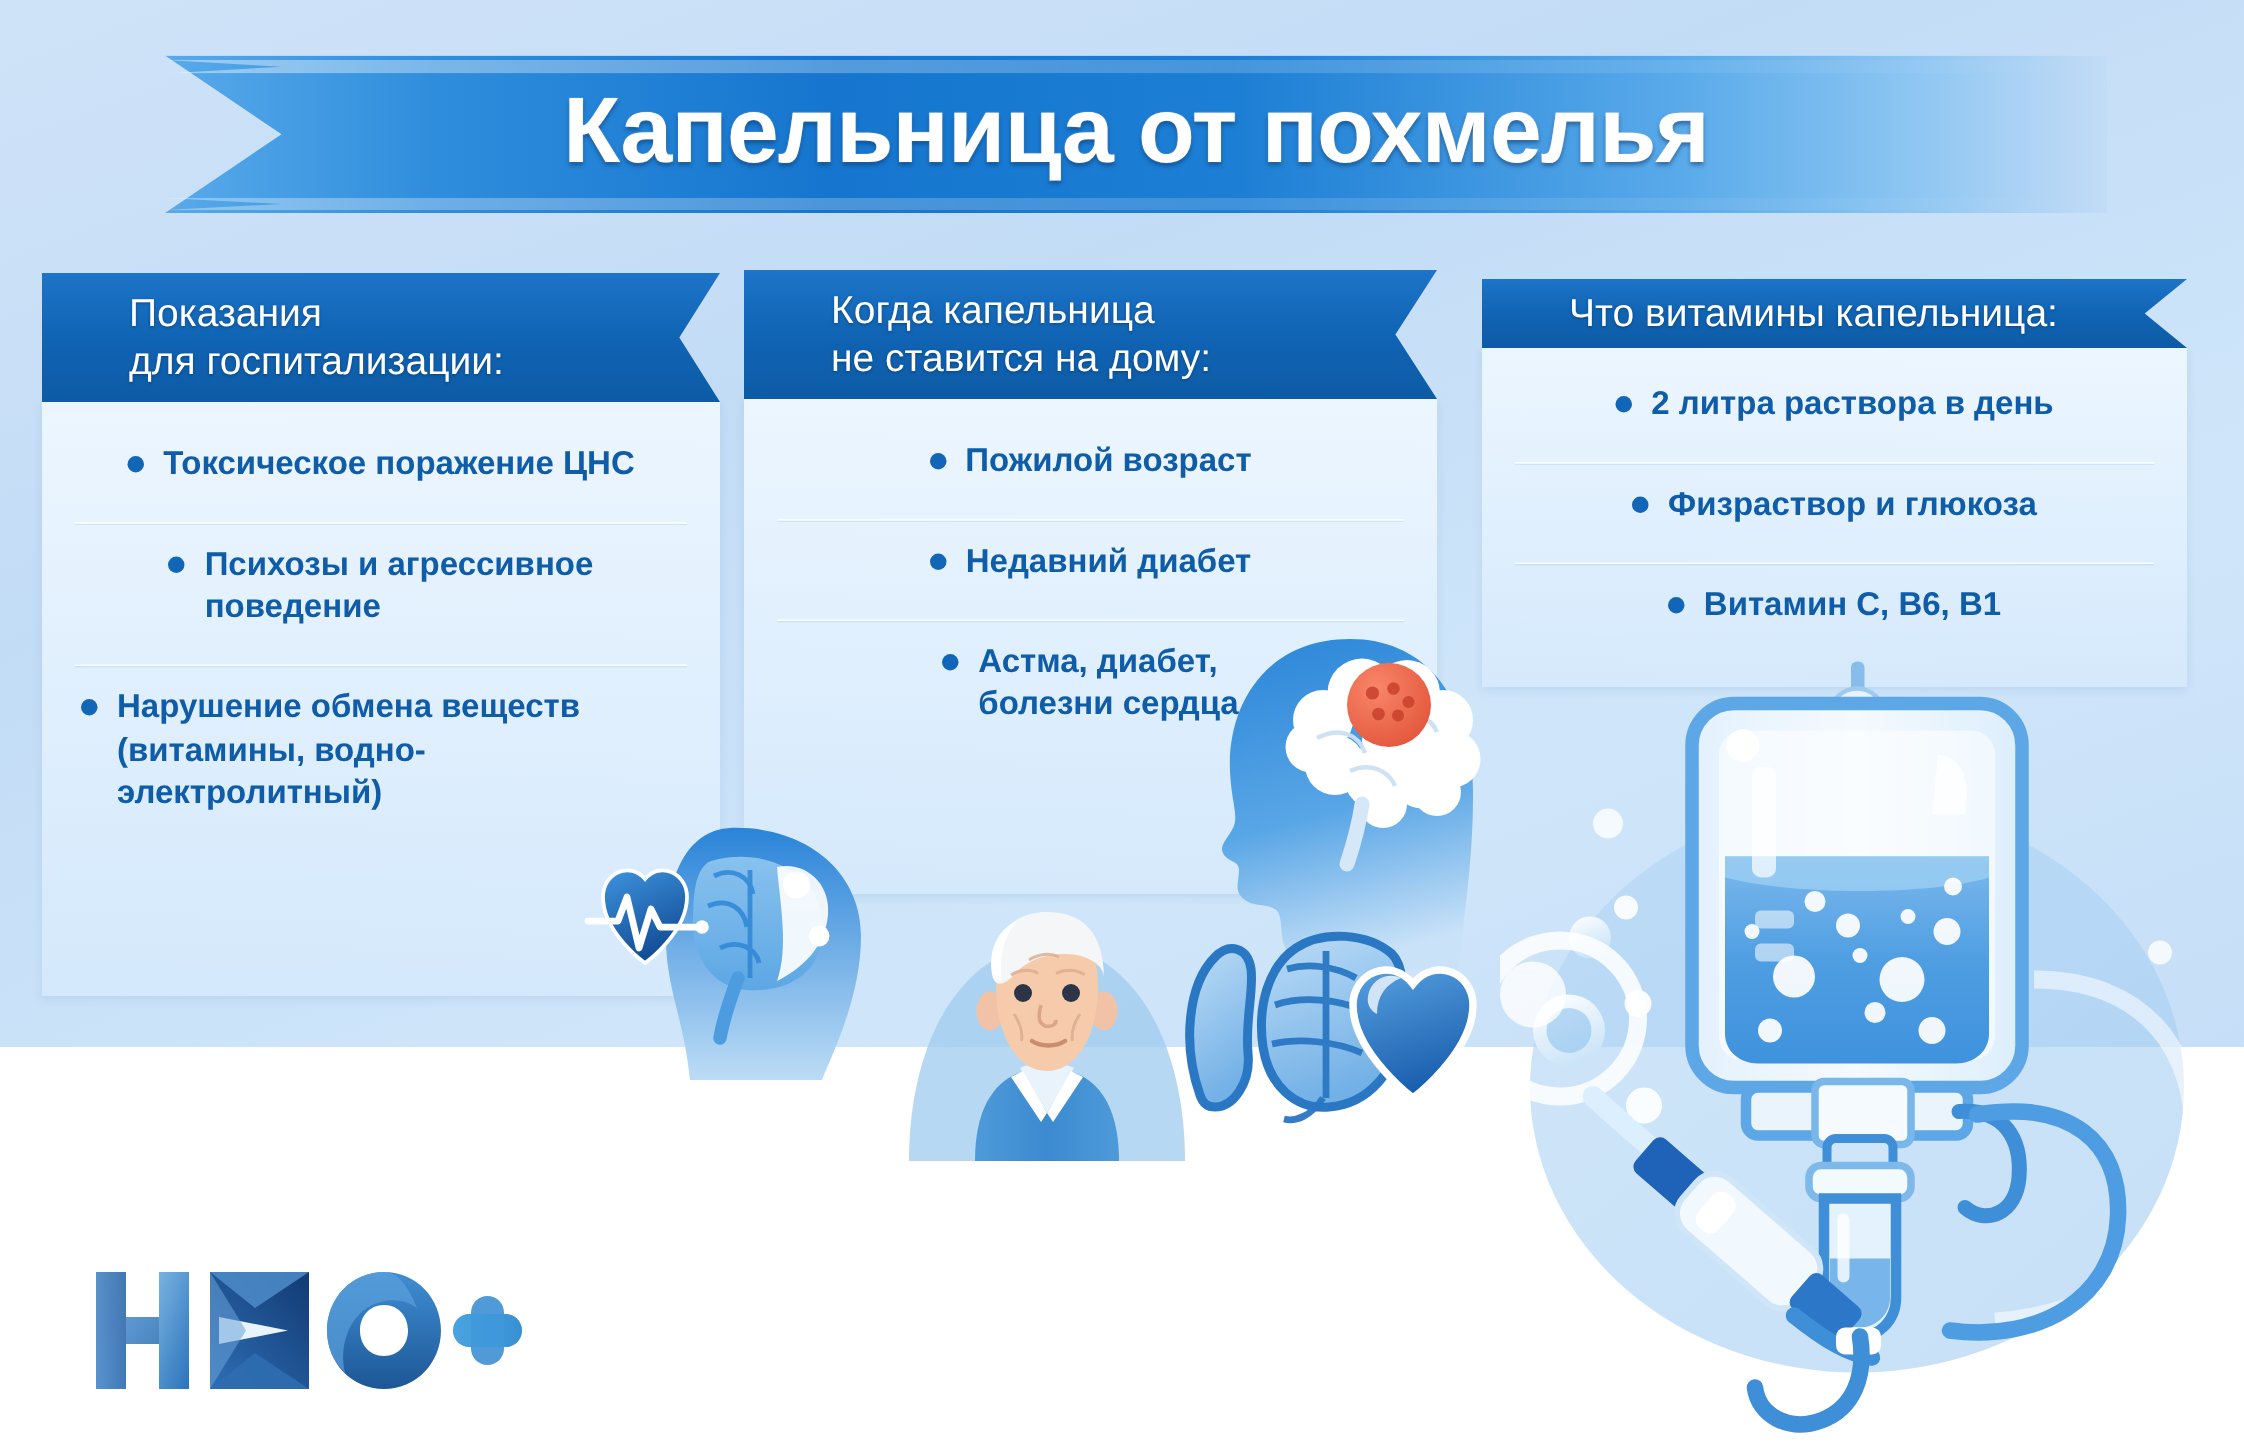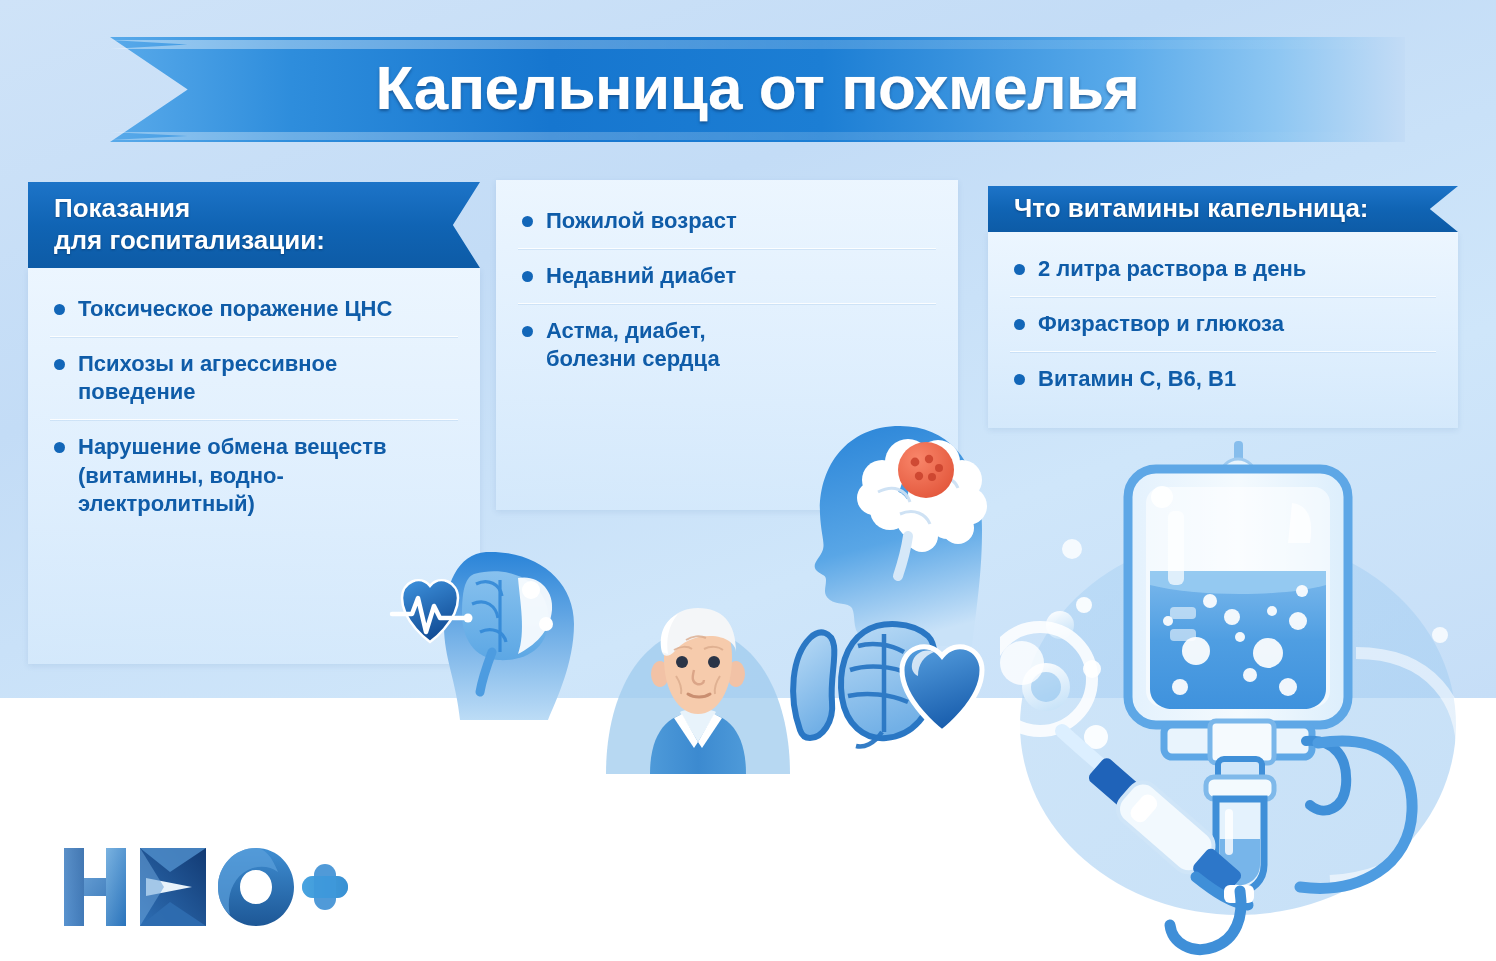--- a/index.html
+++ b/index.html
@@ -49,34 +49,36 @@
   .panel-head {
     position: relative;
     height: 86px;
     background: linear-gradient(180deg,#1d74c8 0%, #1064b4 50%, #0d5ba6 100%);
     display: flex; flex-direction: column; justify-content: center;
     padding: 0 26px;
     box-shadow: 0 2px 4px rgba(20,70,130,.22);
   }
   .panel-head.notch-right { clip-path: polygon(0 0, 100% 0, 94% 50%, 100% 100%, 0 100%); }
   .panel-head .hl {
-    color:#fff; font-size: 26px; font-weight: bold; line-height: 1.22;
+    color:#fff; font-size: 26px; font-weight: normal; line-height: 1.22;
     text-shadow: 0 1px 2px rgba(5,40,80,.5);
     white-space: nowrap;
+    margin-left: 32px;
   }
   .panel-body {
     background: linear-gradient(180deg, rgba(238,247,255,.95) 0%, rgba(225,240,254,.92) 55%, rgba(214,234,252,.80) 100%);
     padding: 14px 22px 16px 22px;
     box-shadow: 0 2px 6px rgba(40,90,150,.10);
   }
   .bullet-row {
     display: flex; align-items: flex-start;
-    padding: 13px 4px 13px 4px;
+    padding: 13px 4px 25px 4px;
     border-bottom: 1px solid rgba(255,255,255,.85);
     box-shadow: 0 1px 0 rgba(150,190,230,.28);
+    justify-content: center;
   }
   .bullet-row:last-child { border-bottom: none; box-shadow: none; }
   .dot {
     width: 11px; height: 11px; border-radius: 50%;
     background: #1266b8; flex: 0 0 auto;
     margin: 9px 13px 0 0;
   }
   .btext {
     color: #0f5ca8; font-size: 22px; font-weight: bold; line-height: 1.28;
     white-space: pre-line;
@@ -137,20 +139,24 @@
       </div>
       <div class="bullet-row">
         <span class="dot"></span>
         <span class="btext">Нарушение обмена веществ
 (витамины, водно-электролитный)</span>
       </div>
     </div>
   </div>
 
   <div class="panel" id="col-2">
+    <div class="panel-head notch-right">
+      <div class="hl">Когда капельница</div>
+      <div class="hl">не ставится на дому:</div>
+    </div>
     <div class="panel-body">
       <div class="bullet-row">
         <span class="dot"></span>
         <span class="btext">Пожилой возраст</span>
       </div>
       <div class="bullet-row">
         <span class="dot"></span>
         <span class="btext">Недавний диабет</span>
       </div>
       <div class="bullet-row">

